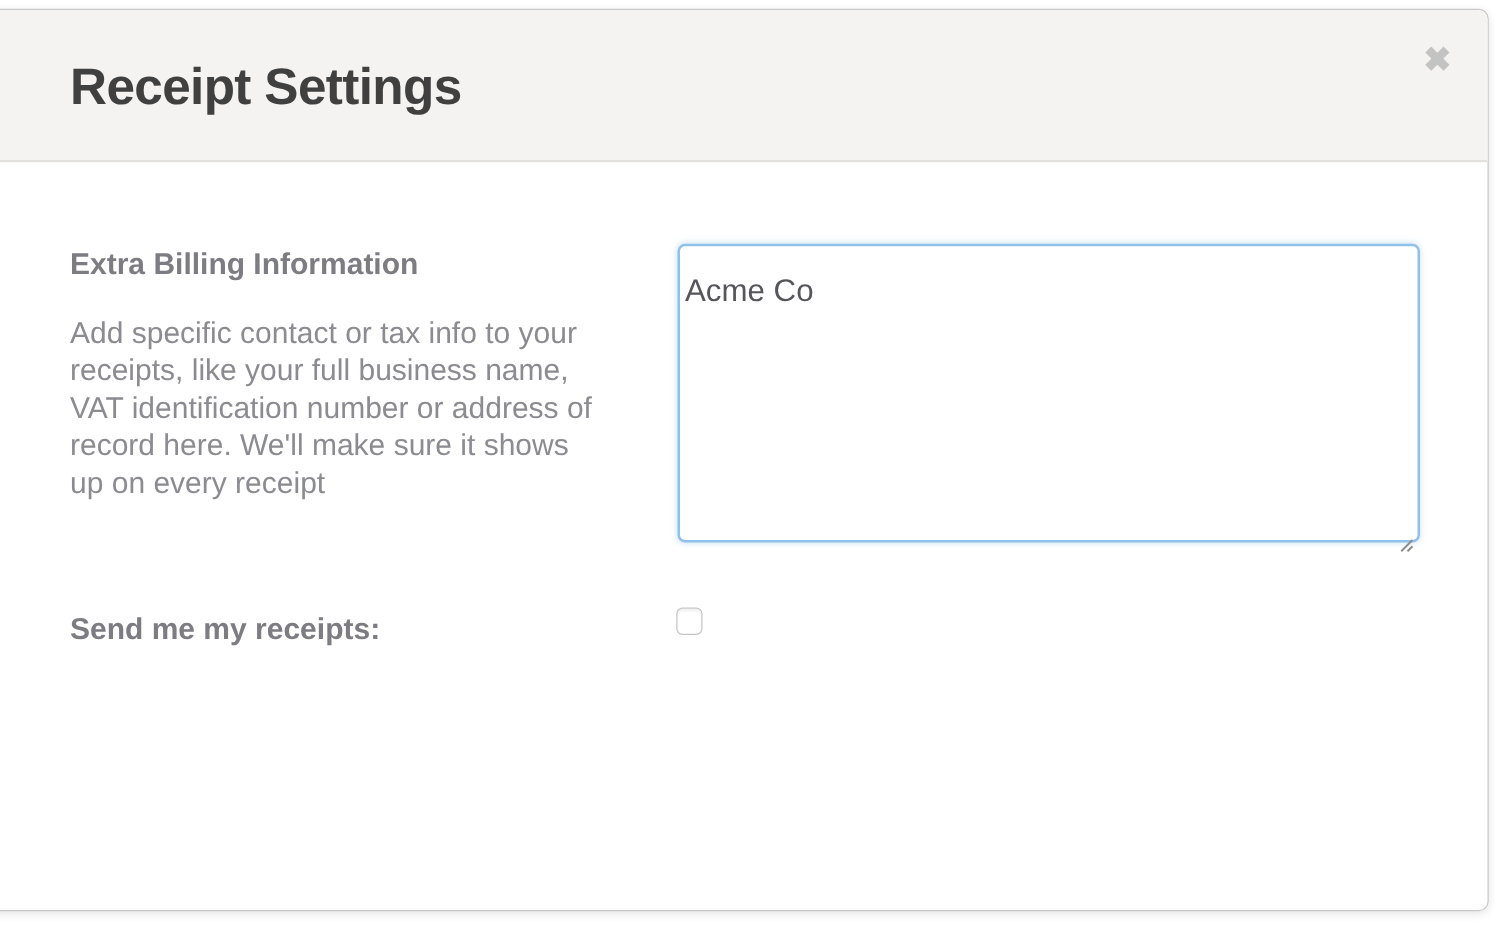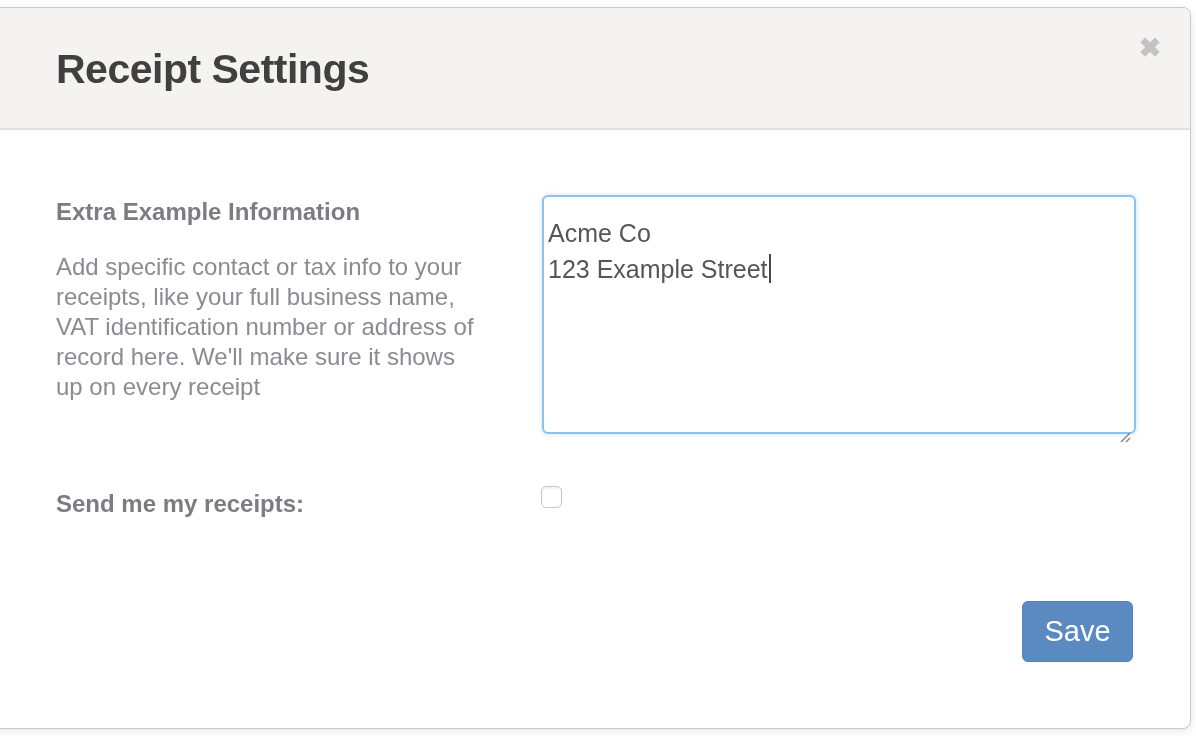--- a/index.html
+++ b/index.html
@@ -124,33 +124,31 @@
 
   <div class="modal-header">
     <div class="modal-title">Receipt Settings</div>
     <button class="close-button">
       <span>✖</span>
     </button>
   </div>
 
   <div class="modal-body">
 
-    <div class="field-label ebi-label">Extra Example Information</div>
+    <div class="field-label ebi-label">Extra Billing Information</div>
     <div class="ebi-desc">Add specific contact or tax info to your receipts, like your full business name, VAT identification number or address of record here. We'll make sure it shows up on every receipt</div>
 
     <div class="billing-textarea">
       <div class="ta-line">Acme Co</div>
-      <div class="ta-line"><span>123 Example Street</span><span class="caret"></span></div>
       <span class="resize-grip">
         <svg width="13" height="13" viewBox="0 0 13 13">
           <line x1="3" y1="12" x2="12" y2="3" stroke="#8c8c8c" stroke-width="1.6"></line>
           <line x1="8" y1="12" x2="12" y2="8" stroke="#8c8c8c" stroke-width="1.6"></line>
         </svg>
       </span>
     </div>
 
     <div class="field-label smr-label">Send me my receipts:</div>
     <span class="checkbox"></span>
 
-    <button class="save-button">Save</button>
 
   </div>
 </div>
 
 </body></html>

